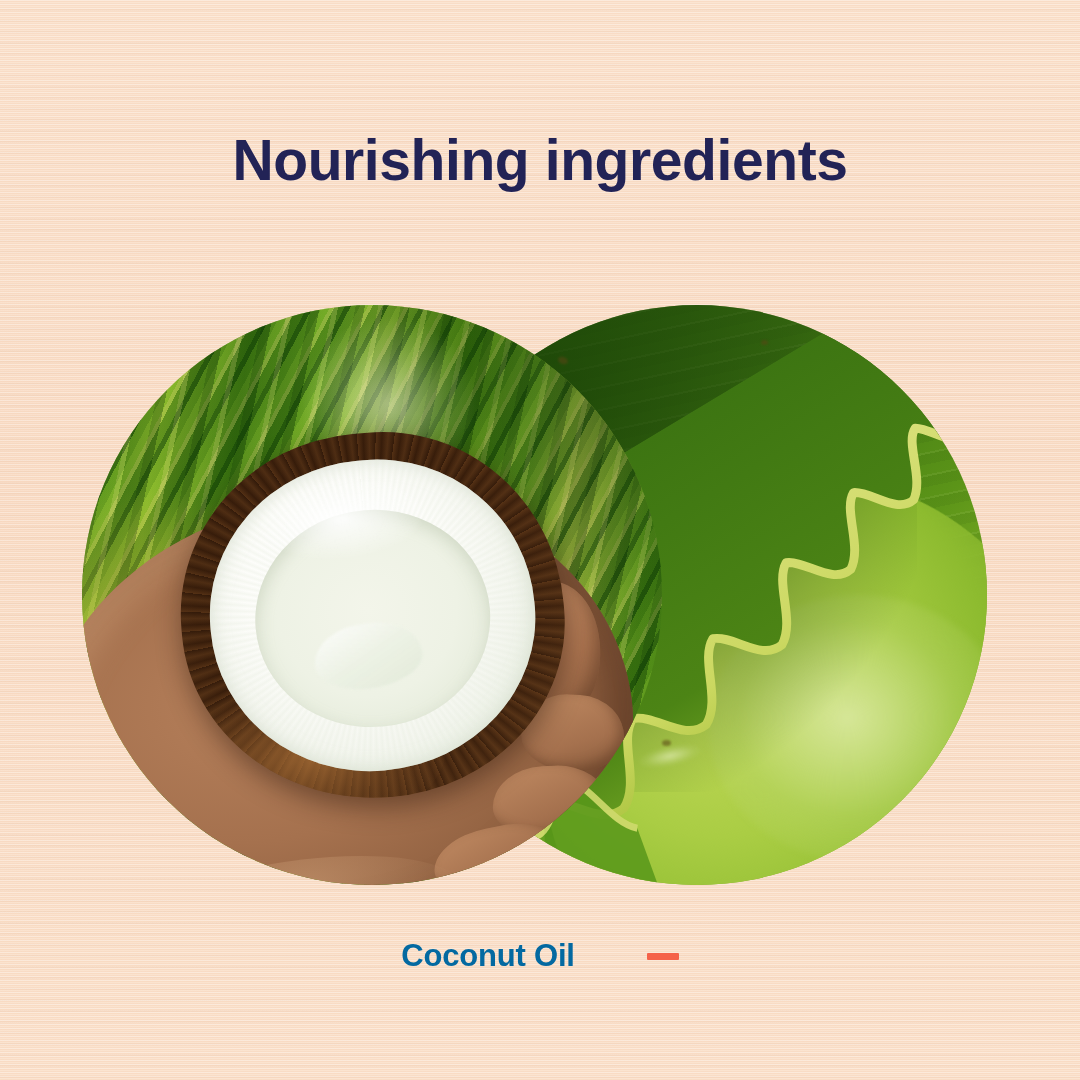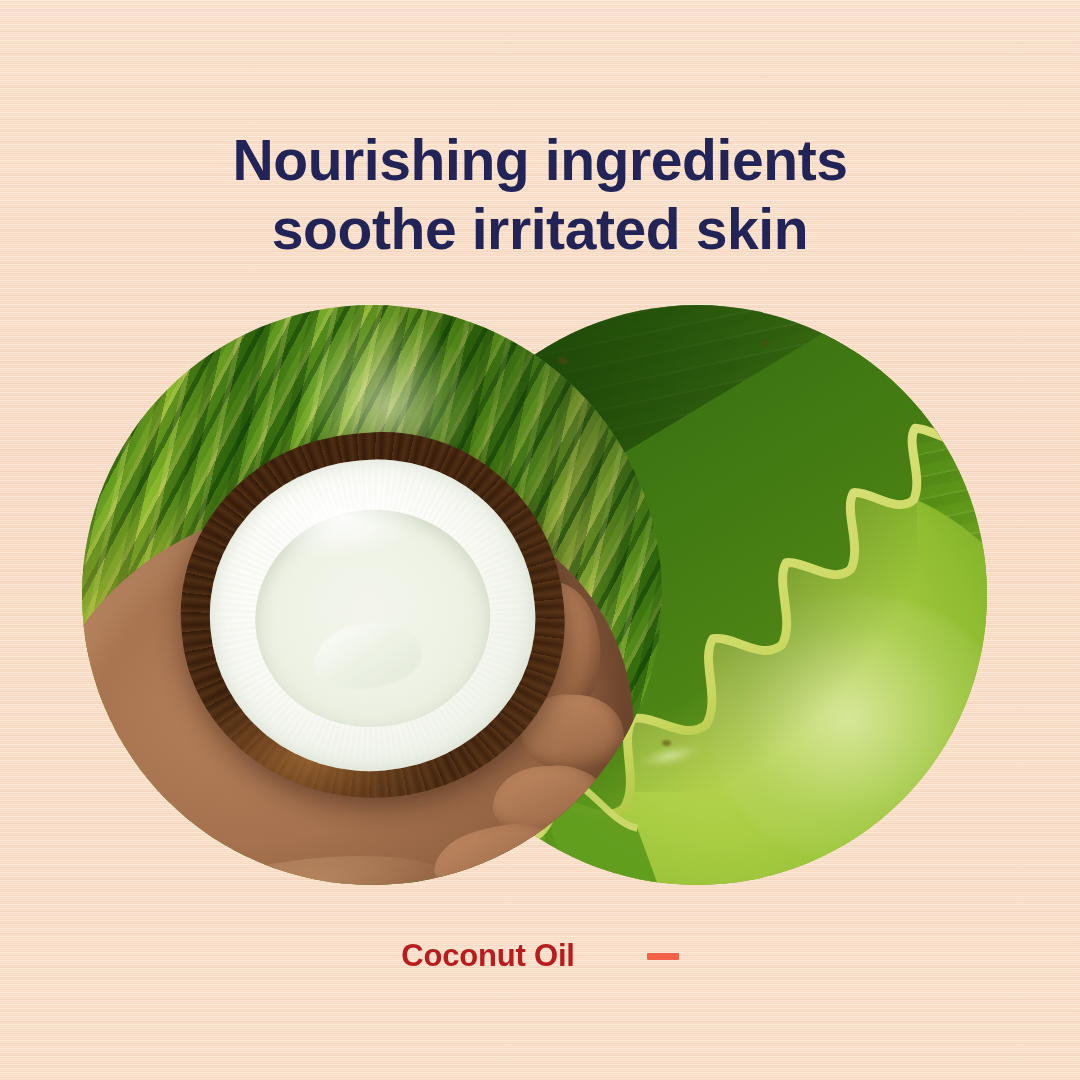--- a/index.html
+++ b/index.html
@@ -395,21 +395,21 @@
     position: absolute;
     left: 0;
     top: 938px;
     width: 1080px;
     display: flex;
     align-items: center;
     justify-content: center;
     gap: 72px;
   }
   .caption-label {
-    color: #b91c1c;
+    color: #0369a1;
     font-size: 31px;
     font-weight: bold;
     letter-spacing: -0.2px;
     white-space: nowrap;
   }
   #caption-divider {
     width: 32px;
     height: 7px;
     border-radius: 1px;
     background: #f56249;
@@ -418,21 +418,20 @@
 </style>
 </head>
 <body>
 
 <div id="poster">
 
   <div id="bg-texture"></div>
 
   <h1 id="headline">
     <span class="hl-line">Nourishing ingredients</span>
-    <span class="hl-line">soothe irritated skin</span>
   </h1>
 
   <div id="circles">
 
     <div class="photo-circle" id="circle-aloe">
       <div class="photo-inner">
         <div class="aloe-bg"></div>
         <div class="aloe-vein"></div>
         <div class="aloe-lit"></div>
         <div class="aloe-lit2"></div>

